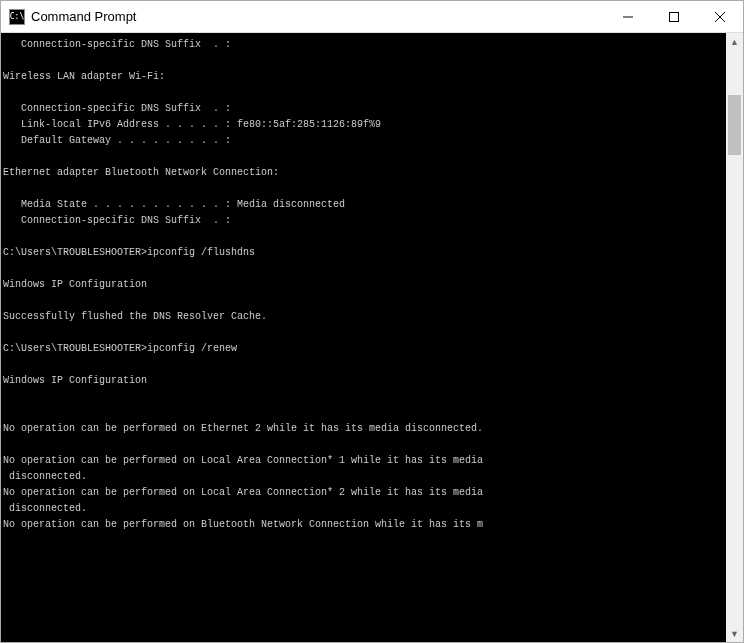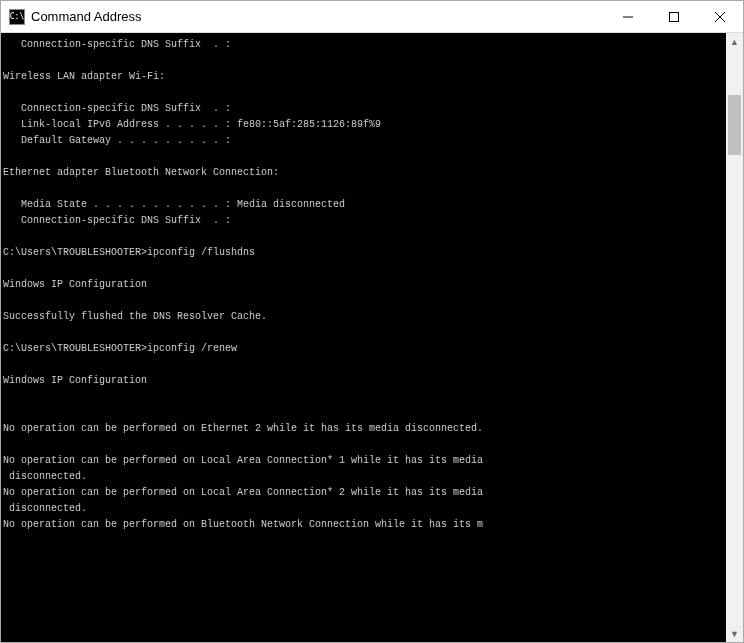--- a/index.html
+++ b/index.html
@@ -88,21 +88,21 @@
       color: #666;
     }
     .scrollbar .arrow.up { top: 0; }
     .scrollbar .arrow.down { bottom: 0; }
   </style>
 </head>
 <body>
 
 <div class="titlebar">
   <div class="icon">C:\</div>
-  <div class="title">Command Address</div>
+  <div class="title">Command Prompt</div>
   <div class="controls">
     <div class="ctl">
       <svg width="10" height="10" viewBox="0 0 10 10">
           <path d="M0 5 H10" stroke="#000" stroke-width="1"></path>
         </svg>
     </div>
     <div class="ctl">
       <svg width="10" height="10" viewBox="0 0 10 10">
           <rect x="0.5" y="0.5" width="9" height="9" fill="none" stroke="#000" stroke-width="1"></rect>
         </svg>

